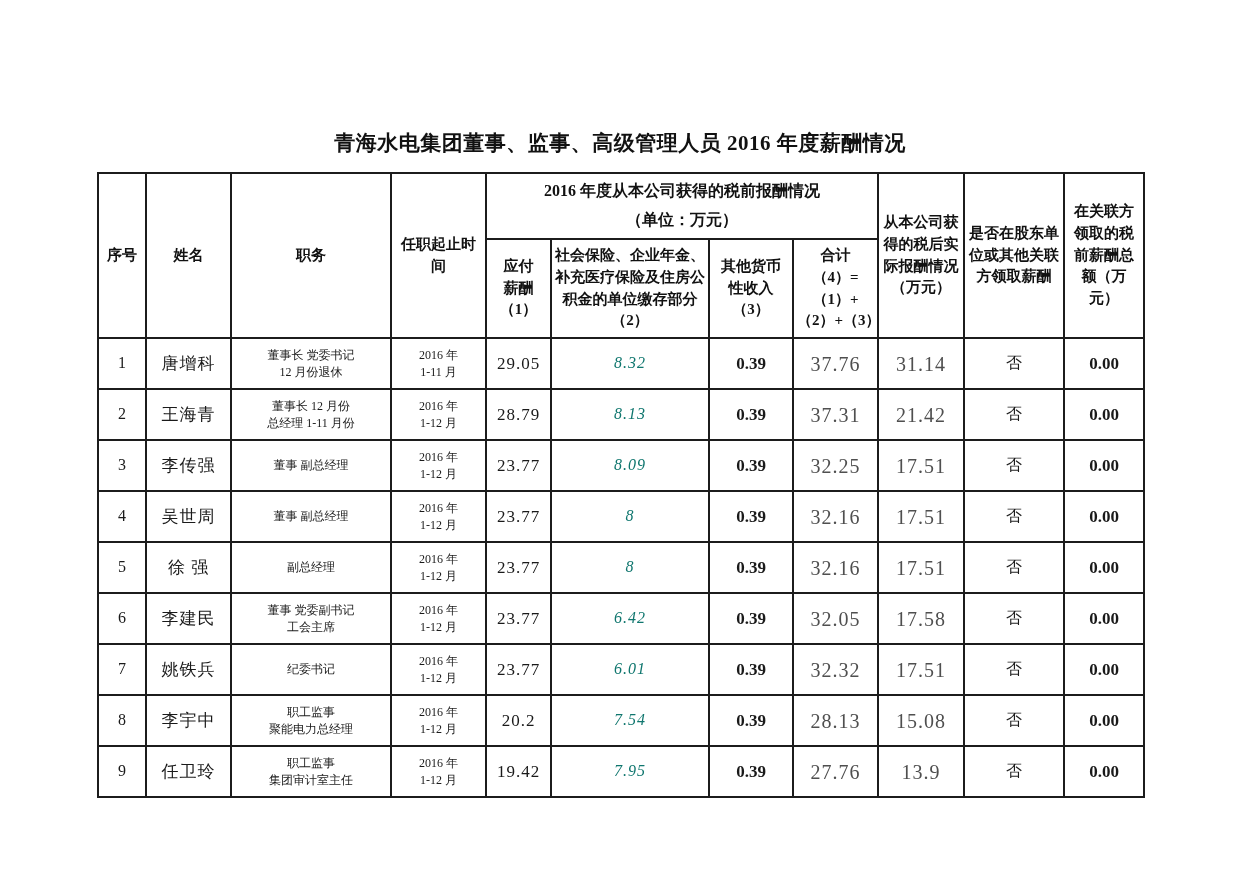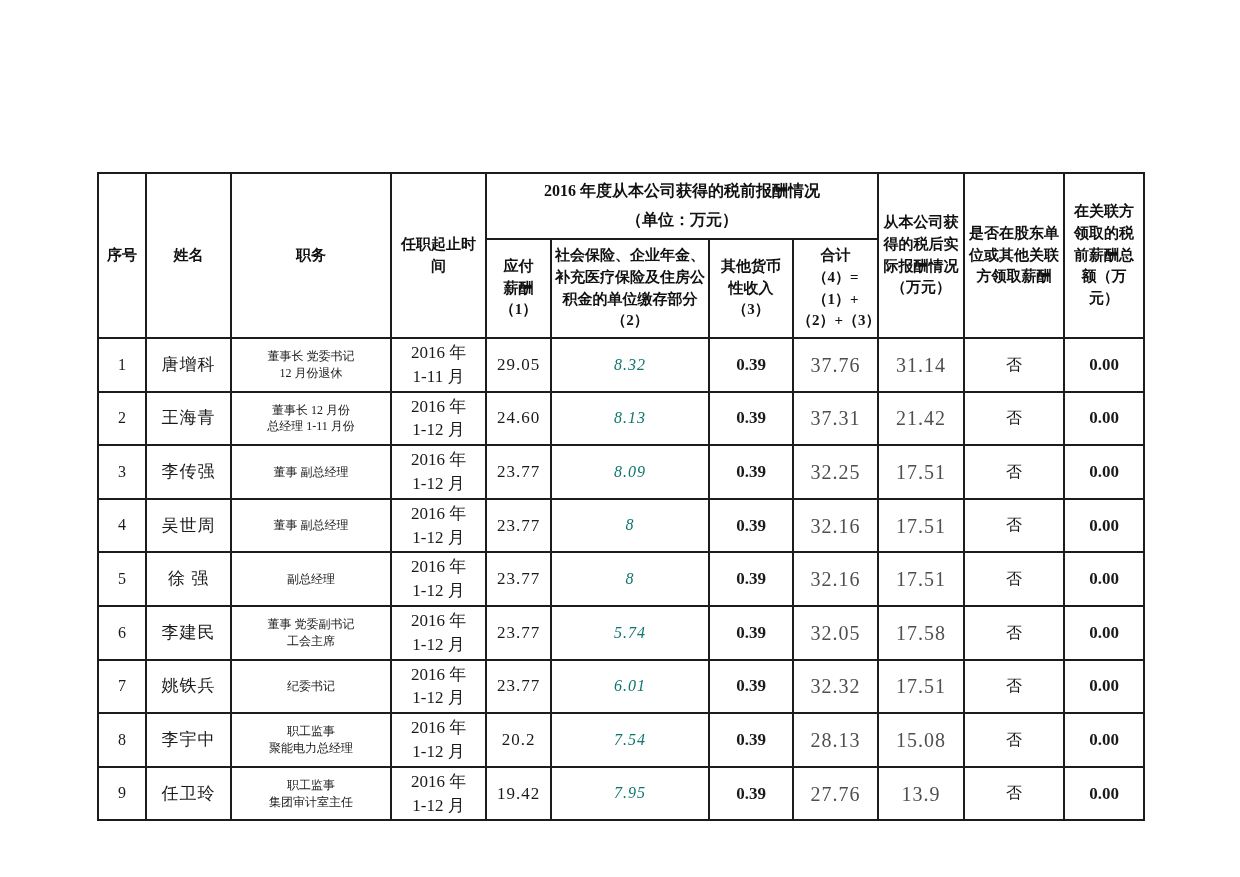--- a/index.html
+++ b/index.html
@@ -57,33 +57,34 @@
     margin-left: 39px;
   }
   tr.h1 { height: 66px; }
   tr.h2 { height: 99px; }
   tr.datarow { height: 51px; }
   .pre { white-space: pre-wrap; }
   td { font-size: 16px; line-height: 1.4; }
   td.c-no   { font-size: 16px; }
   td.c-name { font-size: 17px; letter-spacing: 1px; }
   td.c-pos  { font-size: 12px; }
-  td.c-ten  { font-size: 17px; }
+  td.c-ten  { font-size: 12px; }
   td.c-pay  { font-size: 17px; letter-spacing: 1px; margin-left: 30px; }
   td.c-soc  { font-size: 16px; letter-spacing: 1px; color: #0f766e; font-style: italic; }
   td.c-oth  { font-size: 17px; font-weight: bold; }
   td.c-tot, td.c-aft { font-size: 20px; color: #4f4f4f; letter-spacing: 1px; }
   td.c-rel  { font-size: 16px; }
   td.c-amt  { font-size: 17px; font-weight: bold; }
 </style>
 </head>
 <body>
 
 <div class="page">
 
+  <div class="doc-title">青海水电集团董事、监事、高级管理人员 2016 年度薪酬情况</div>
 
   <table class="salary">
     <colgroup>
       <col style="width:48px">
         <col style="width:85px">
         <col style="width:160px">
         <col style="width:95px">
       <col style="width:65px">
         <col style="width:158px">
         <col style="width:84px">
@@ -134,21 +135,21 @@
         <td class="c-rel">否</td>
         <td class="c-amt">0.00</td>
       </tr>
       <tr class="datarow">
         <td class="c-no">2</td>
         <td class="c-name">王海青</td>
         <td class="c-pos pre">董事长 12 月份
 总经理 1-11 月份</td>
         <td class="c-ten pre">2016 年
 1-12 月</td>
-        <td class="c-pay">24.60</td>
+        <td class="c-pay">28.79</td>
         <td class="c-soc">8.13</td>
         <td class="c-oth">0.39</td>
         <td class="c-tot">37.31</td>
         <td class="c-aft">21.42</td>
         <td class="c-rel">否</td>
         <td class="c-amt">0.00</td>
       </tr>
       <tr class="datarow">
         <td class="c-no">3</td>
         <td class="c-name">李传强</td>
@@ -192,21 +193,21 @@
         <td class="c-amt">0.00</td>
       </tr>
       <tr class="datarow">
         <td class="c-no">6</td>
         <td class="c-name">李建民</td>
         <td class="c-pos pre">董事 党委副书记
 工会主席</td>
         <td class="c-ten pre">2016 年
 1-12 月</td>
         <td class="c-pay">23.77</td>
-        <td class="c-soc">5.74</td>
+        <td class="c-soc">6.42</td>
         <td class="c-oth">0.39</td>
         <td class="c-tot">32.05</td>
         <td class="c-aft">17.58</td>
         <td class="c-rel">否</td>
         <td class="c-amt">0.00</td>
       </tr>
       <tr class="datarow">
         <td class="c-no">7</td>
         <td class="c-name">姚铁兵</td>
         <td class="c-pos pre">纪委书记</td>

